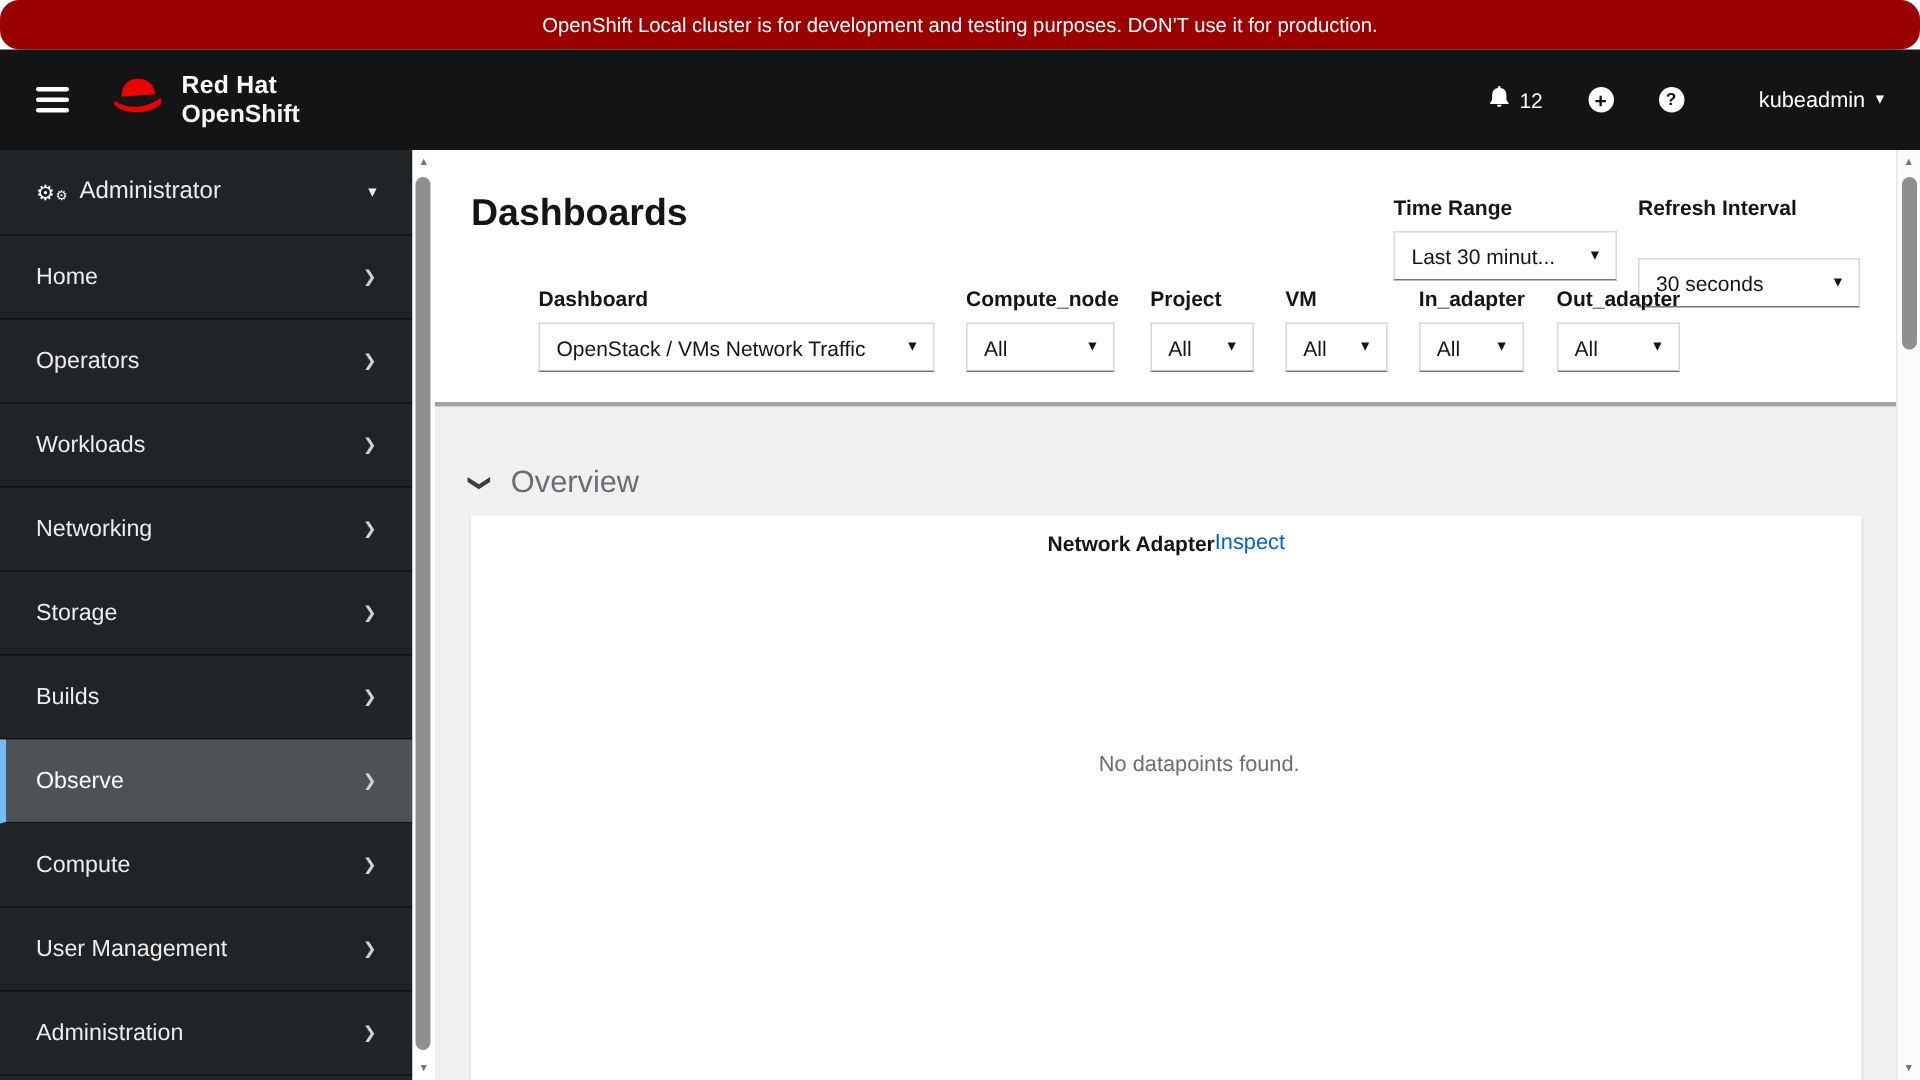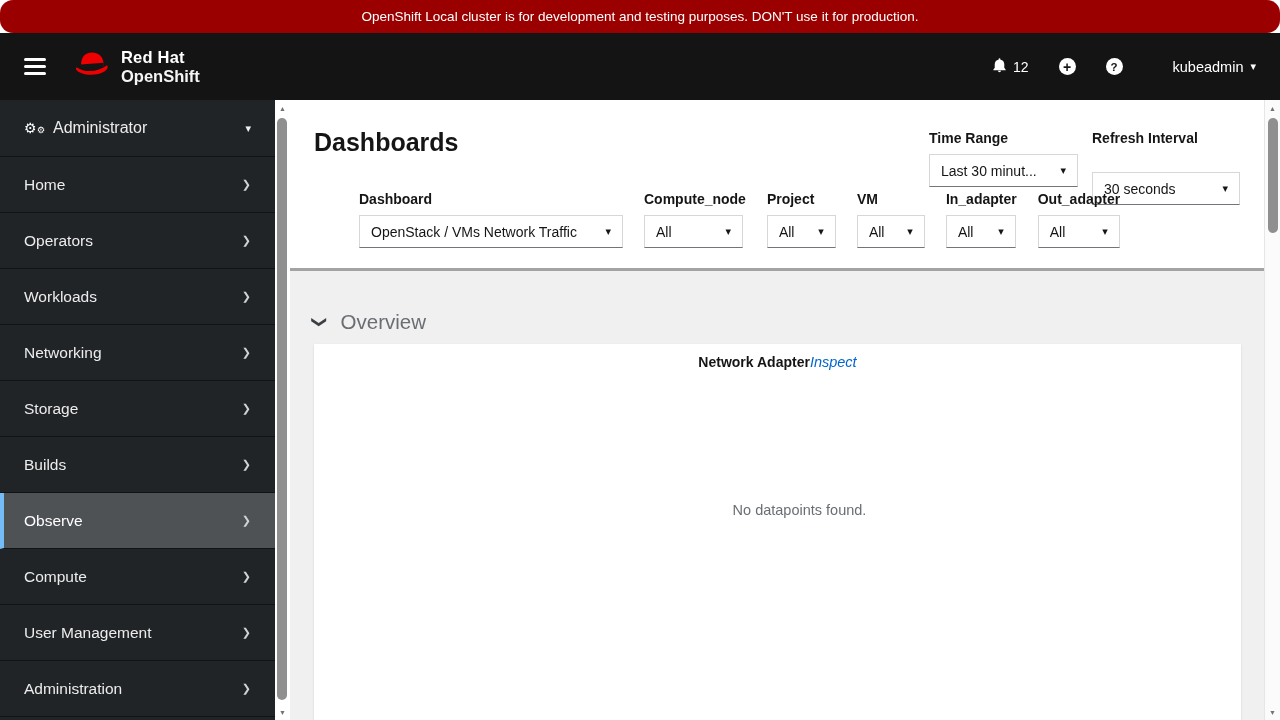--- a/index.html
+++ b/index.html
@@ -71,21 +71,21 @@
   .w-dash{width:264px;} .w-node{width:99px;} .w-proj{width:69px;} .w-vm{width:68px;} .w-in{width:70px;} .w-out{width:82px;}
   .w-time{width:149px;} .w-refresh{width:148px;margin-top:26px;}
 
   .dash-body{padding:0 39px 0 24px;}
   .section-header{margin-top:39px;display:flex;align-items:center;gap:14px;cursor:pointer;}
   .section-chev{font-size:15px;font-weight:700;color:#3c3f42;transform:rotate(90deg);display:inline-block;}
   .section-title{font-size:20.5px;color:var(--text-muted);}
   .card{margin-top:10px;background:#fff;height:420px;position:relative;box-shadow:0 1px 2px rgba(3,3,3,.12);}
   .card-header{display:flex;align-items:center;justify-content:center;padding:10px 24px 0 24px;}
   .card-title{font-size:14px;font-weight:700;color:var(--text-dark);}
-  .card-link{font-size:14.5px;color:var(--link);cursor:pointer;text-decoration:none;font-style:italic;}
+  .card-link{font-size:14.5px;color:var(--link);cursor:pointer;text-decoration:none;}
   .empty-msg{position:absolute;top:158px;left:0;right:0;text-align:center;font-size:14.5px;color:var(--text-muted);margin-left:44px;}
 
   
   .main-scrollbar{position:absolute;top:0;right:0;bottom:0;width:16px;background:#fbfbfb;border-left:1px solid #e6e6e6;}
   .main-scrollbar .arrow{position:absolute;left:0;right:0;text-align:center;font-size:7px;color:#737373;}
   .main-scrollbar .arrow.up{top:5px;}
   .main-scrollbar .arrow.down{bottom:4px;}
   .main-scrollbar .sb-thumb{left:3px;top:18px;height:115px;}
 </style>
 </head>

